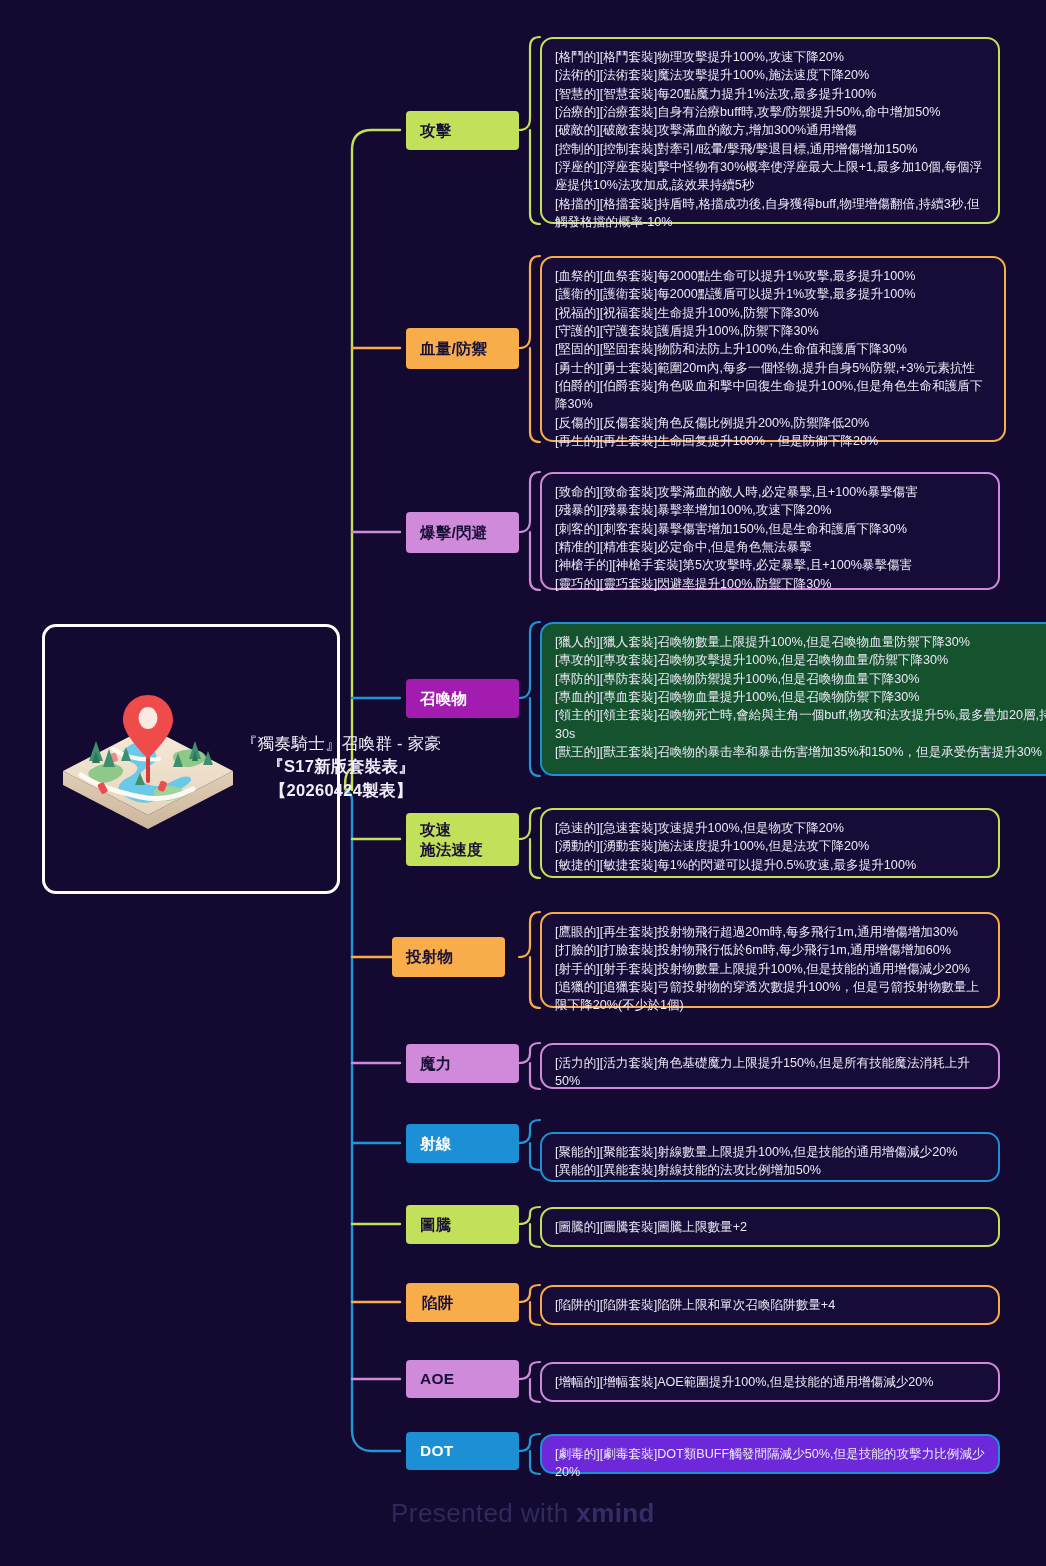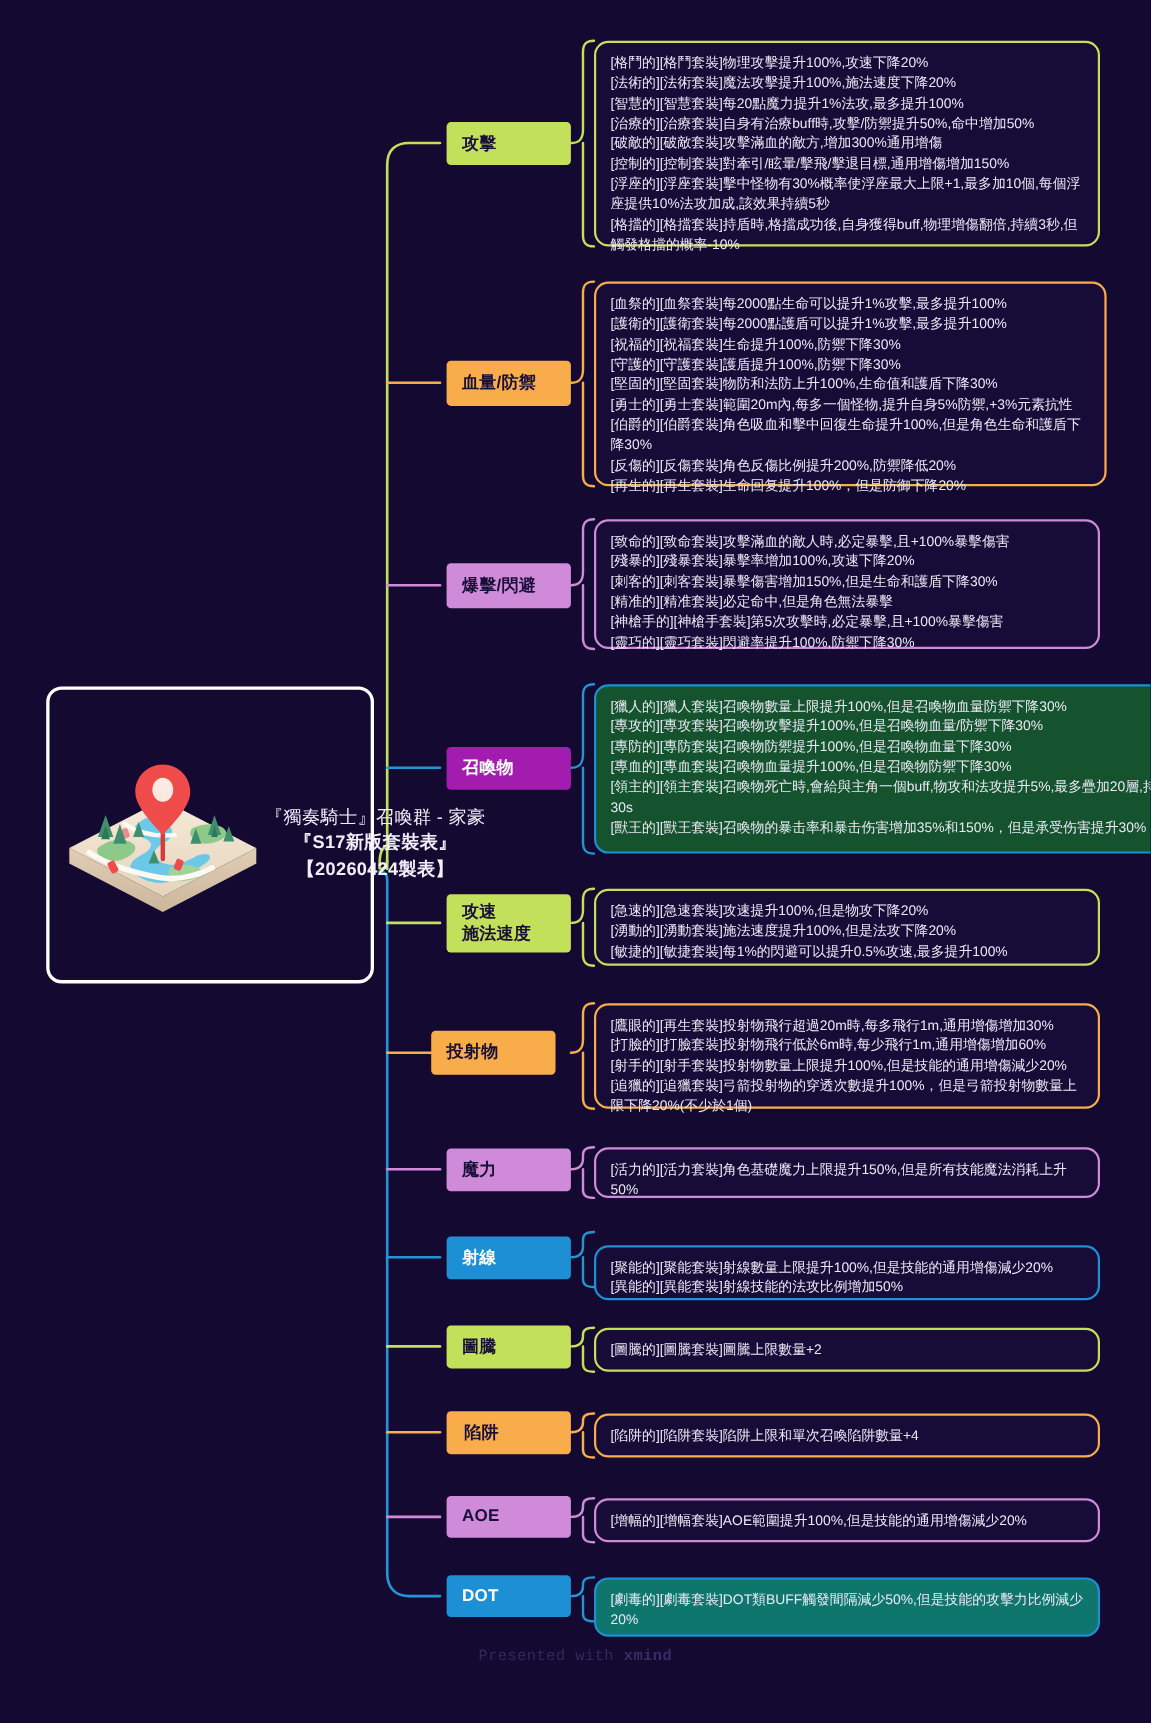--- a/index.html
+++ b/index.html
@@ -91,24 +91,23 @@
     letter-spacing: 0px;
     margin: 0;
   }
 
   
   .watermark {
     position: absolute;
     left: 0; right: 0;
     top: 1498px;
     text-align: center;
-    font-size: 14px;
+    font-size: 26px;
     color: #2f2a5c;
     letter-spacing: .4px;
-    font-family: Liberation Mono, monospace;
   }
   .watermark .brand { font-weight: 700; color: #332e63; }
 </style>
 </head>
 <body>
 
 <div id="map-root">
 
   <svg id="connectors" viewBox="0 0 1046 1566" xmlns="http://www.w3.org/2000/svg">
 
@@ -298,21 +297,21 @@
     </div>
   <div class="detail-box" style="left: 540px; top: 1207px; width: 460px; height: 40px; border-color: rgb(195, 224, 90); background: rgb(23, 12, 55);">
       <p class="detail-line">[圖騰的][圖騰套裝]圖騰上限數量+2</p>
     </div>
   <div class="detail-box" style="left: 540px; top: 1285px; width: 460px; height: 40px; border-color: rgb(249, 172, 74); background: rgb(23, 12, 55);">
       <p class="detail-line">[陷阱的][陷阱套裝]陷阱上限和單次召喚陷阱數量+4</p>
     </div>
   <div class="detail-box" style="left: 540px; top: 1362px; width: 460px; height: 40px; border-color: rgb(208, 138, 218); background: rgb(23, 12, 55);">
       <p class="detail-line">[增幅的][增幅套裝]AOE範圍提升100%,但是技能的通用增傷減少20%</p>
     </div>
-  <div class="detail-box" style="left: 540px; top: 1434px; width: 460px; height: 54px; border-color: rgb(29, 143, 212); background: #0f766e;">
+  <div class="detail-box" style="left: 540px; top: 1434px; width: 460px; height: 40px; border-color: rgb(29, 143, 212); background: #6d28d9;">
       <p class="detail-line">[劇毒的][劇毒套裝]DOT類BUFF觸發間隔減少50%,但是技能的攻擊力比例減少20%</p>
     </div>
 
   <div class="watermark">
     <span>Presented with </span><span class="brand">xmind</span>
   </div>
 
 </div>
 
 </body></html>

